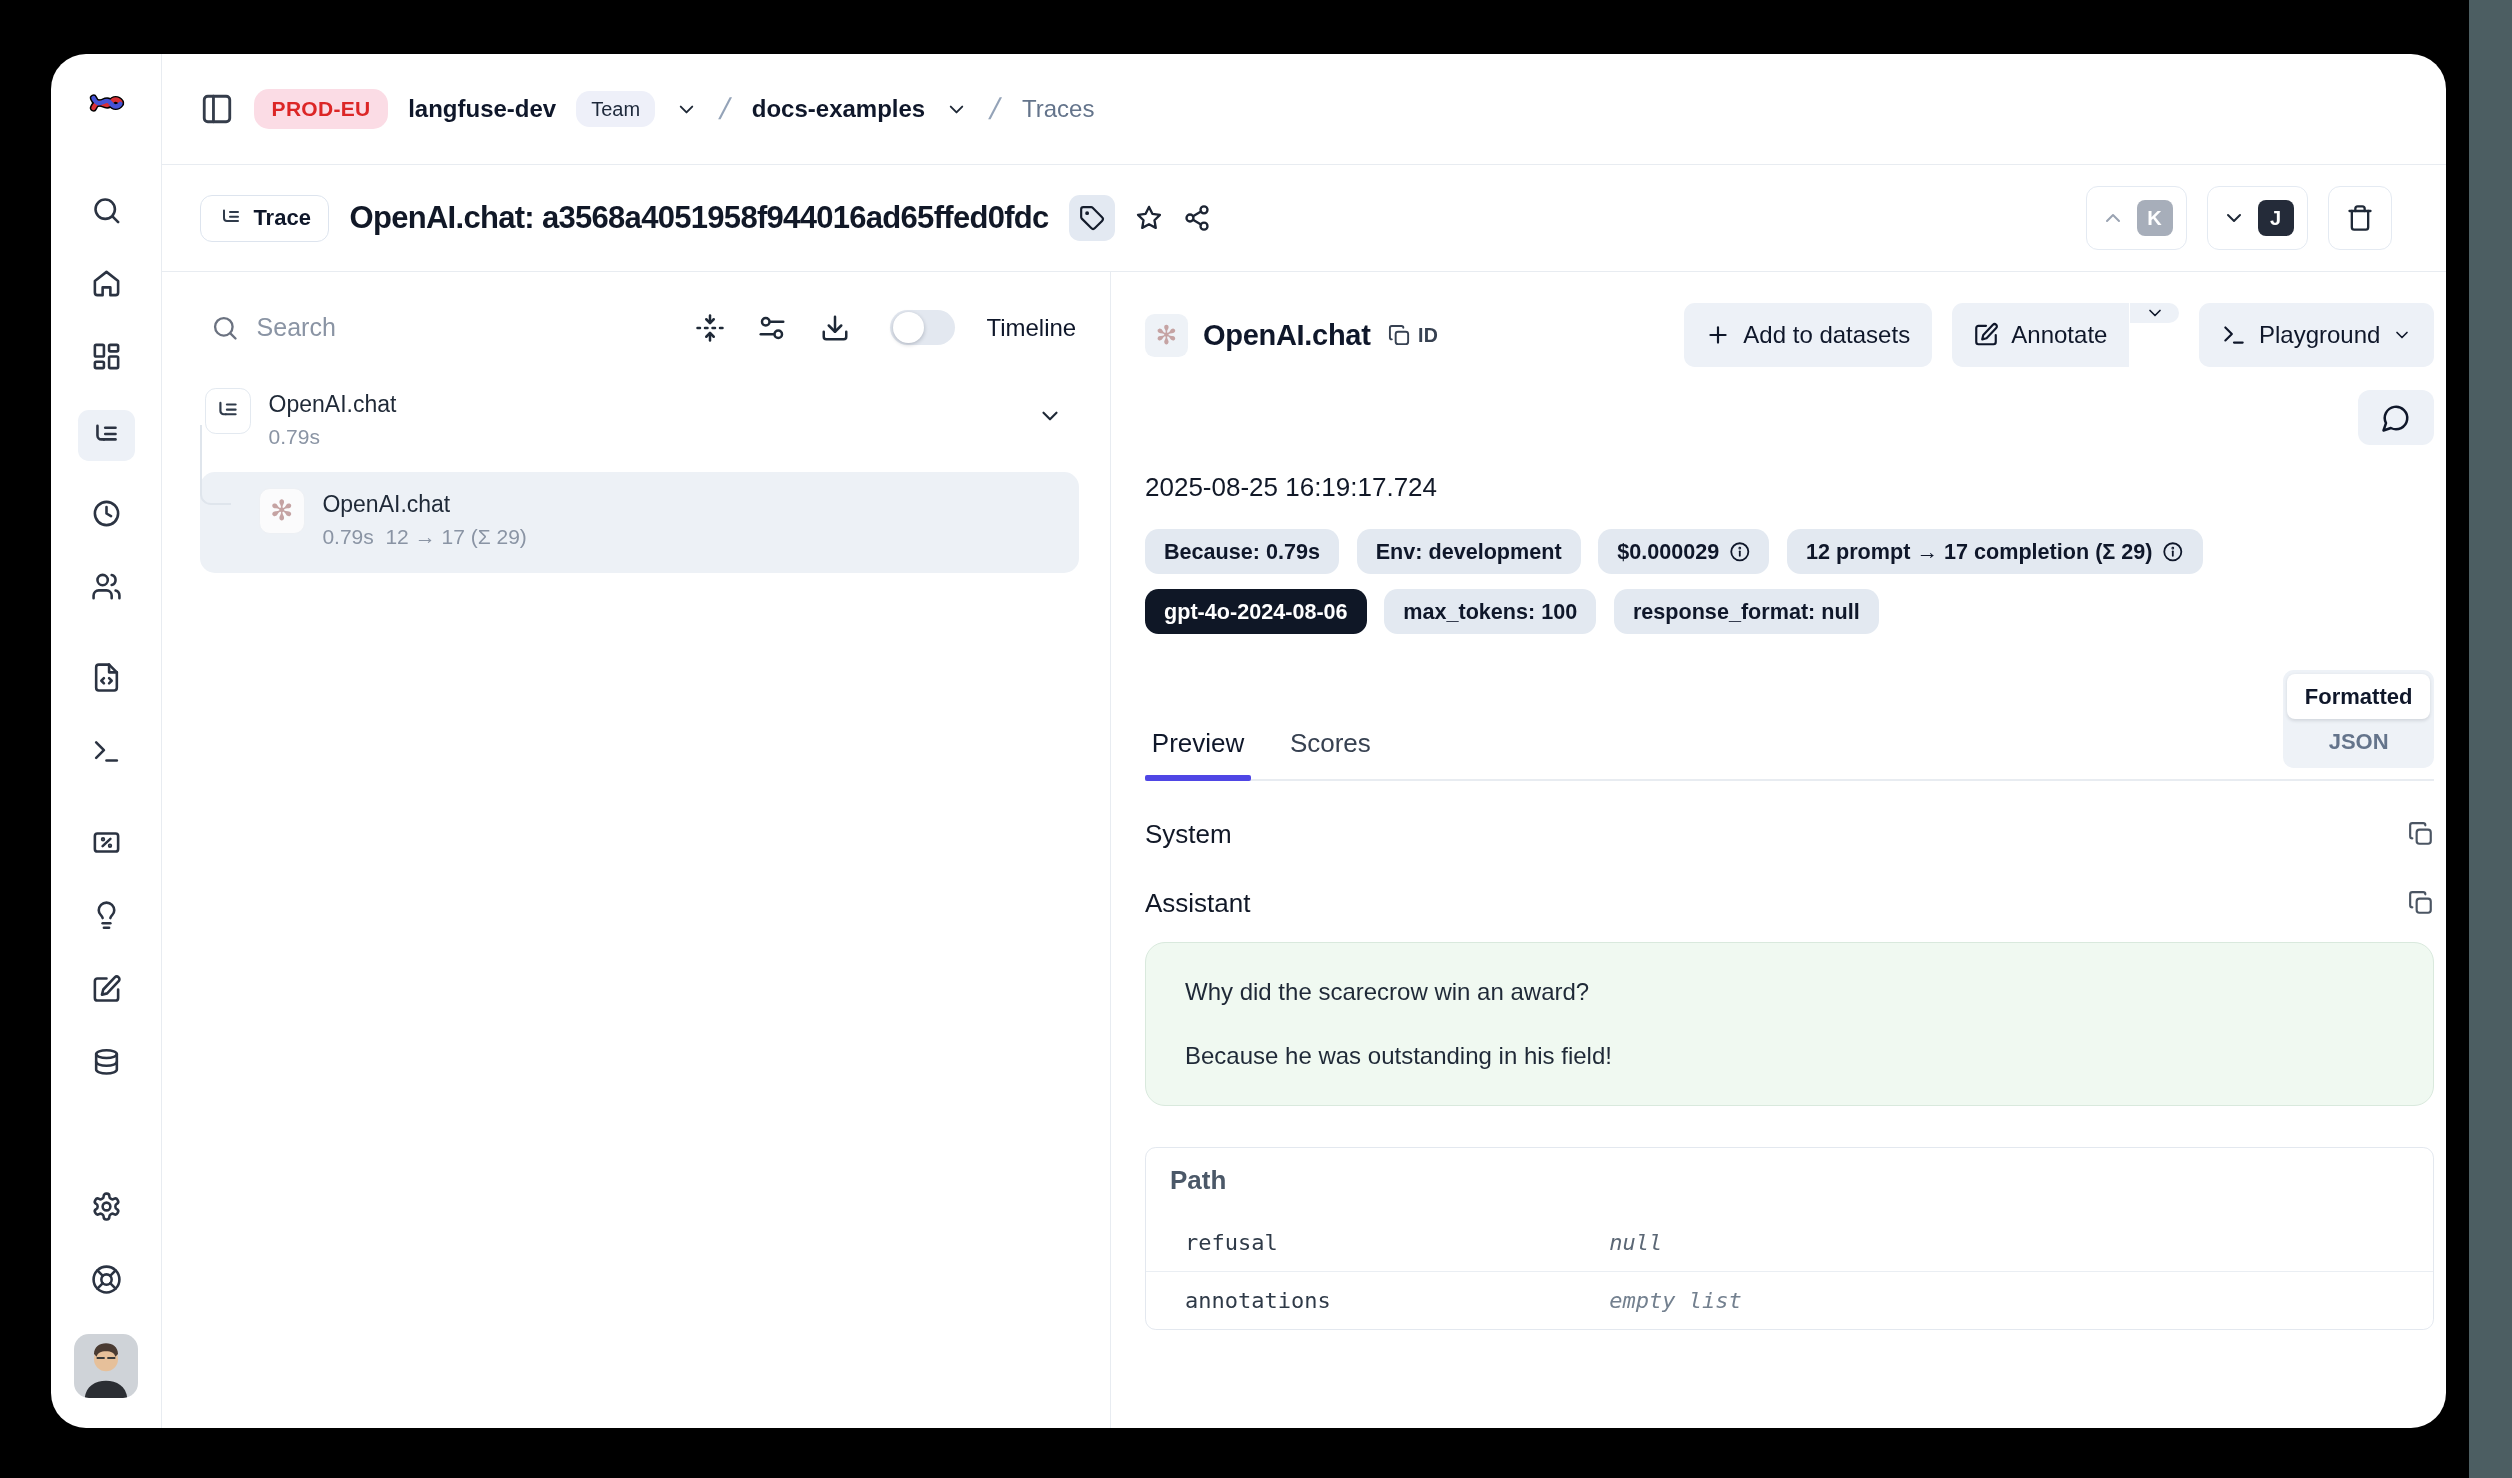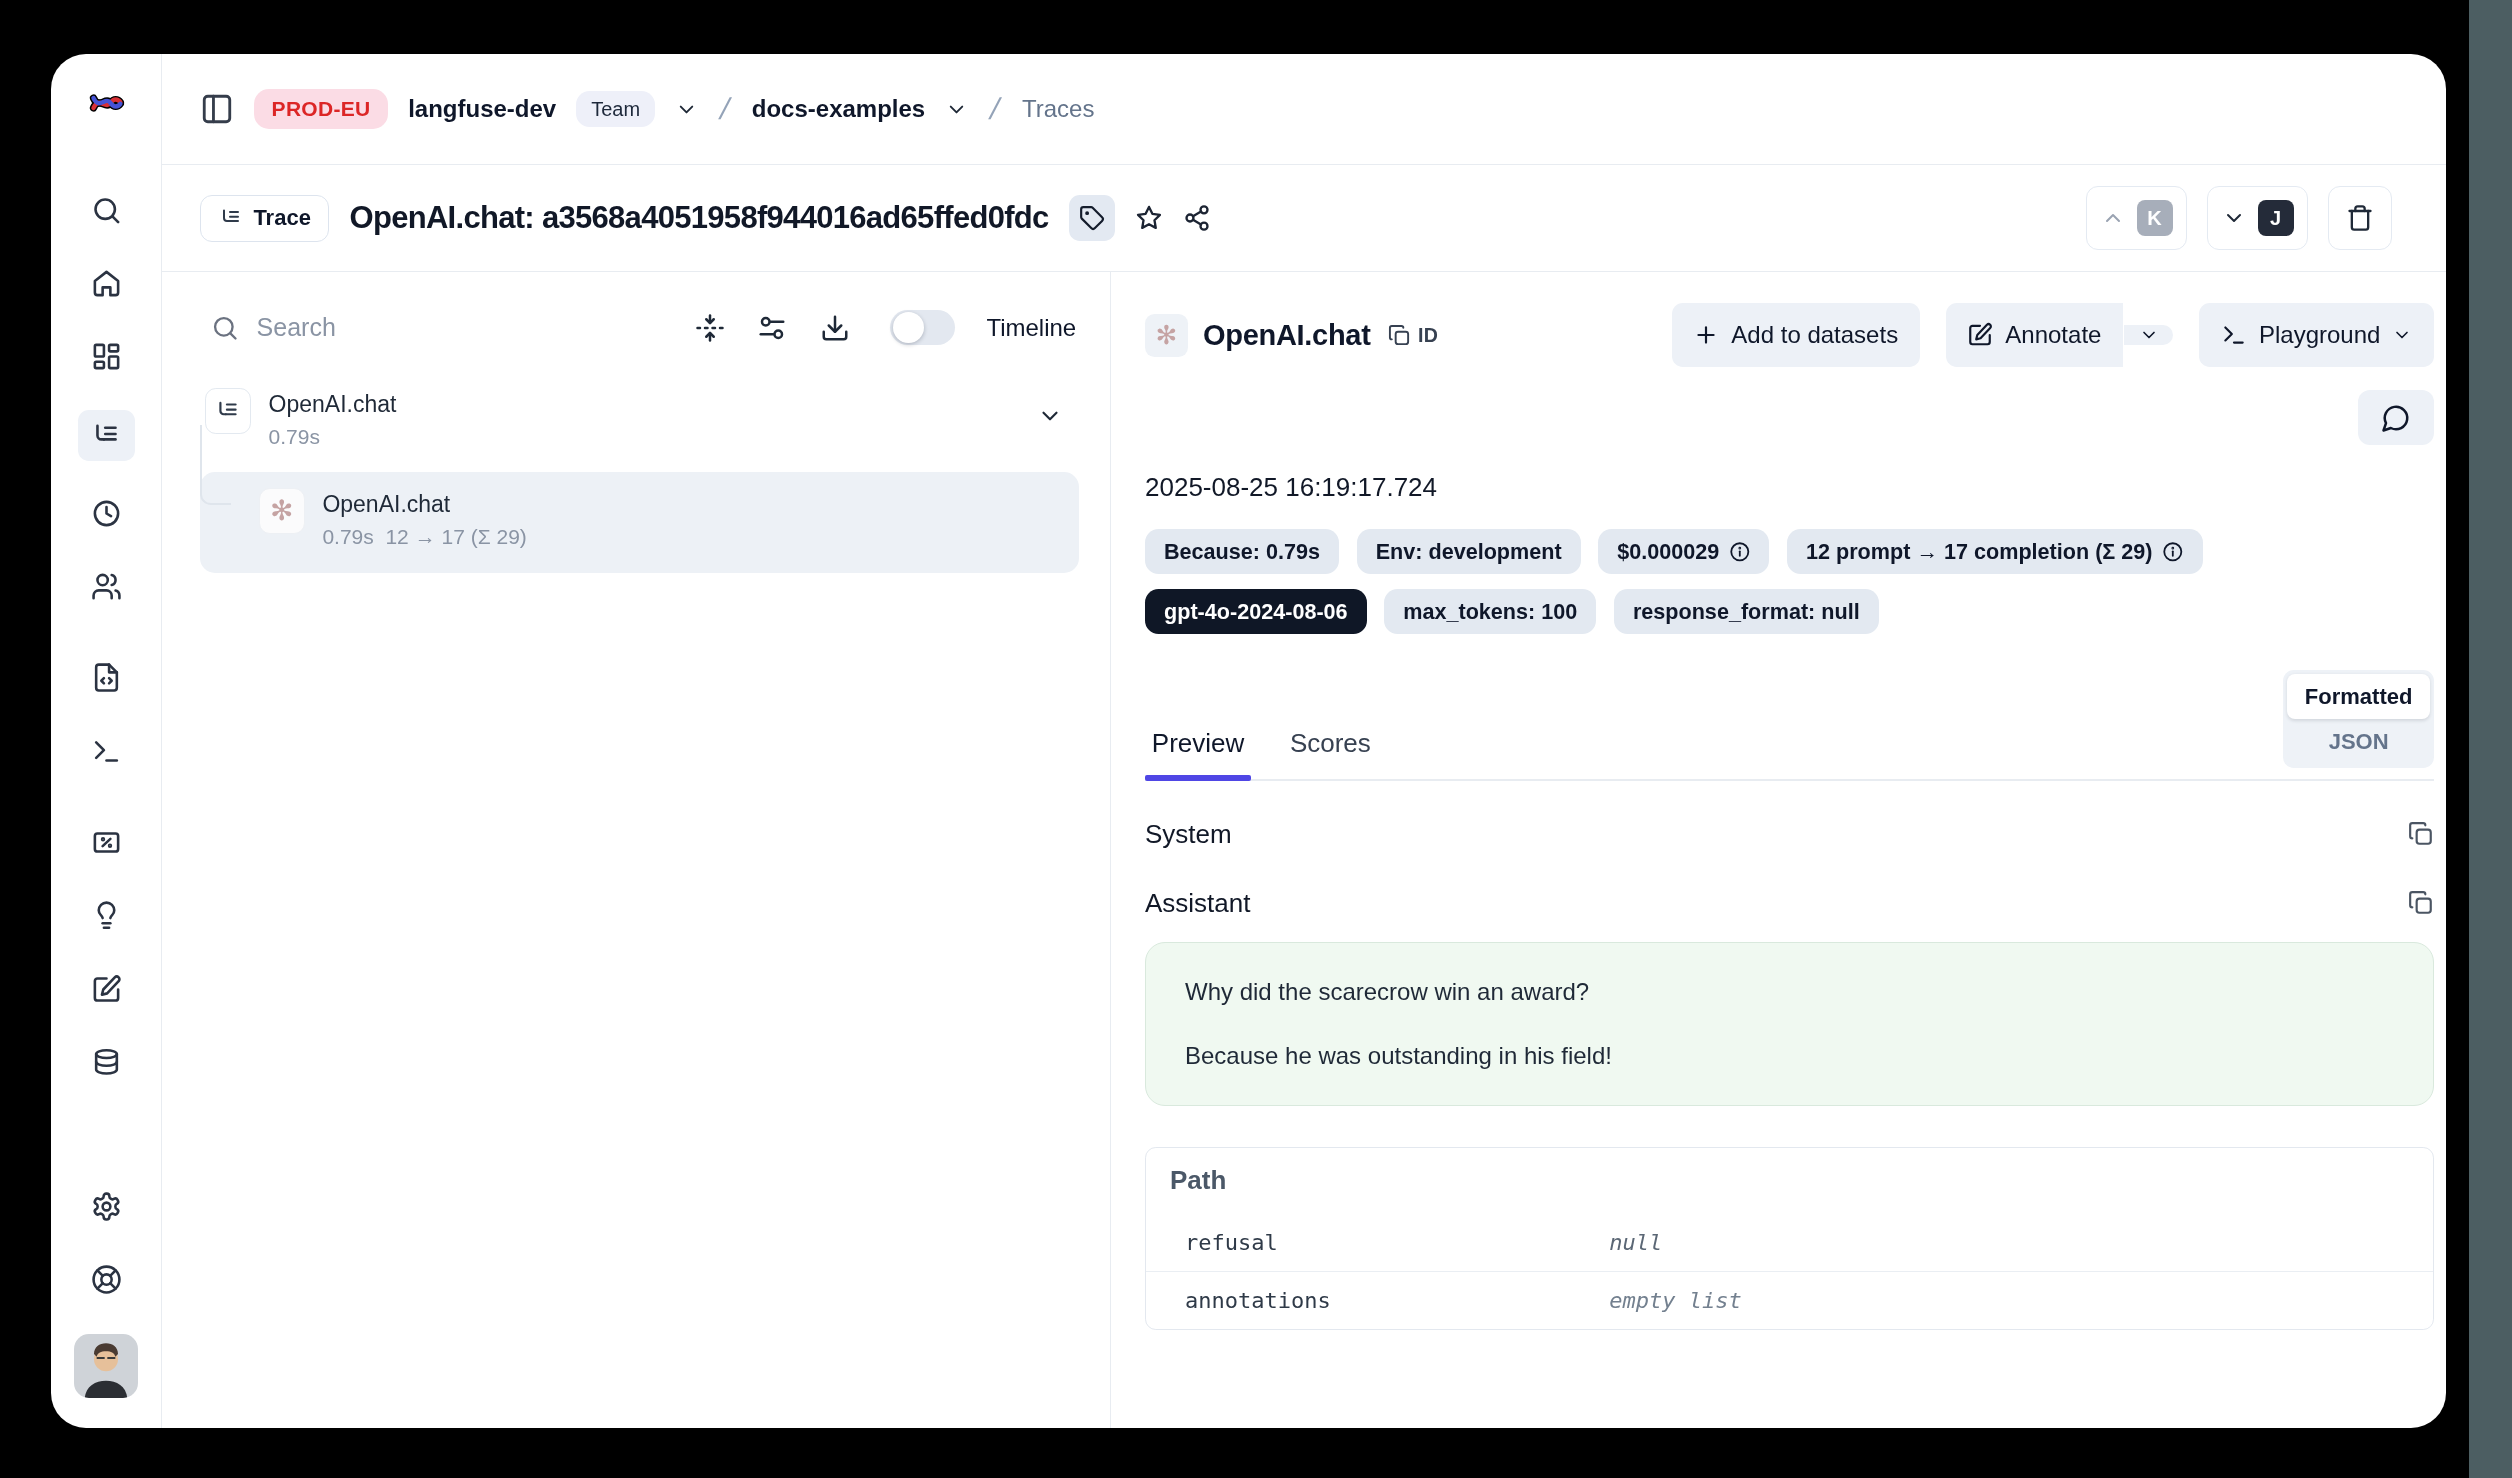--- a/index.html
+++ b/index.html
@@ -100,27 +100,27 @@
   .obs-ic { width:43px; height:43px; border-radius:9.5px; background:#eef2f7; display:flex;
             align-items:center; justify-content:center; flex:0 0 43px; }
   .obs-ic .openai-glyph { font-size:26px; }
   .obs-title { font-size:29px; font-weight:700; color:#0f172a; letter-spacing:-0.3px; }
   .id-chip { display:flex; align-items:center; gap:6.8px; color:#374151; cursor:pointer; margin-left:2.7px; }
   .id-chip svg { width:23px; height:23px; }
   .id-chip span { font-size:19.6px; font-weight:700; letter-spacing:0.3px; }
   .act-btn { height:64px; background:#edf1f7; border-radius:10.8px; display:flex; align-items:center;
              gap:12px; padding:0 21.6px; font-size:24px; font-weight:500; color:#0f172a; cursor:pointer; }
   .act-btn svg { width:26px; height:26px; }
-  .split { display:flex; align-items:center;border-radius:23px; }
+  .split { display:flex; align-items:flex-start;border-radius:23px; }
   .split .act-btn.left { border-radius:10.8px 0 0 10.8px; }
   .split .divider { width:1.4px; background:#d7dfe9; }
   .split .chev-seg { width:49px; background:#edf1f7; border-radius:0 10.8px 10.8px 0; display:flex;
                      align-items:center; justify-content:center; color:#0f172a; cursor:pointer; }
   .split .chev-seg svg { width:20px; height:20px; }
-  .hdr-actions { margin-left:auto; display:flex; gap:26px; }
+  .hdr-actions { margin-left:auto; display:flex; gap:20px; }
   .comment-row { display:flex; justify-content:flex-end; margin-top:23px; }
   .comment-btn { width:76px; height:55px; background:#edf1f7; border-radius:12px; display:flex;
                  align-items:center; justify-content:center; color:#0f172a; cursor:pointer; }
   .comment-btn svg { width:30px; height:30px; }
   .timestamp { margin-top:27px; font-size:26px; font-weight:500; color:#111827; }
   .badge-row { display:flex; gap:17.6px; margin-top:26px; flex-wrap:wrap; }
   .badge-row.second { margin-top:15px; }
   .badge { background:#e3e9f1; color:#0f172a; font-size:21.6px; font-weight:700; height:45px;
            display:flex; align-items:center; gap:9.5px; padding:0 19px; border-radius:13.5px; white-space:nowrap; }
   .badge svg { width:21.6px; height:21.6px; }

